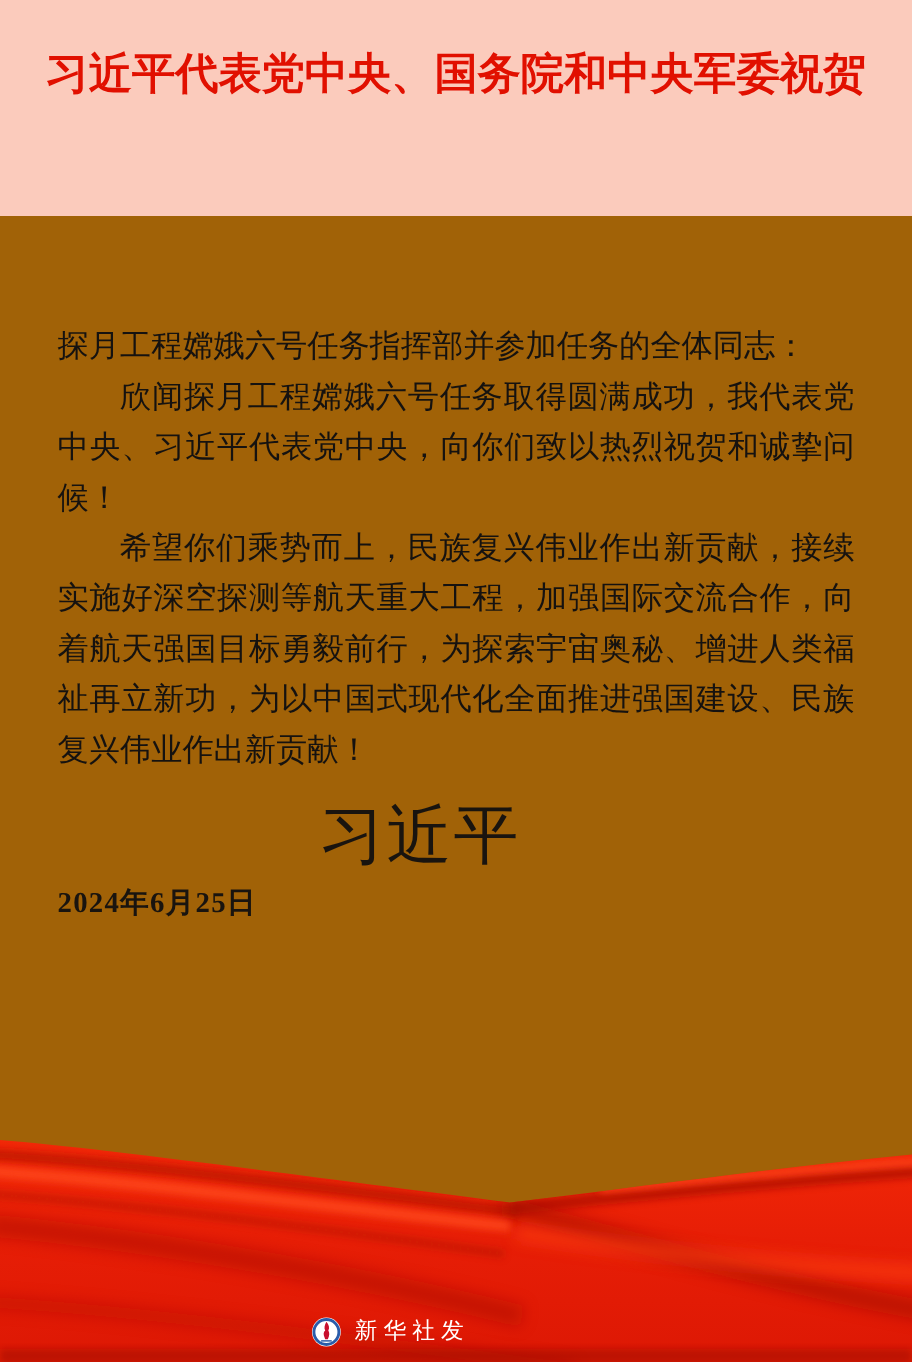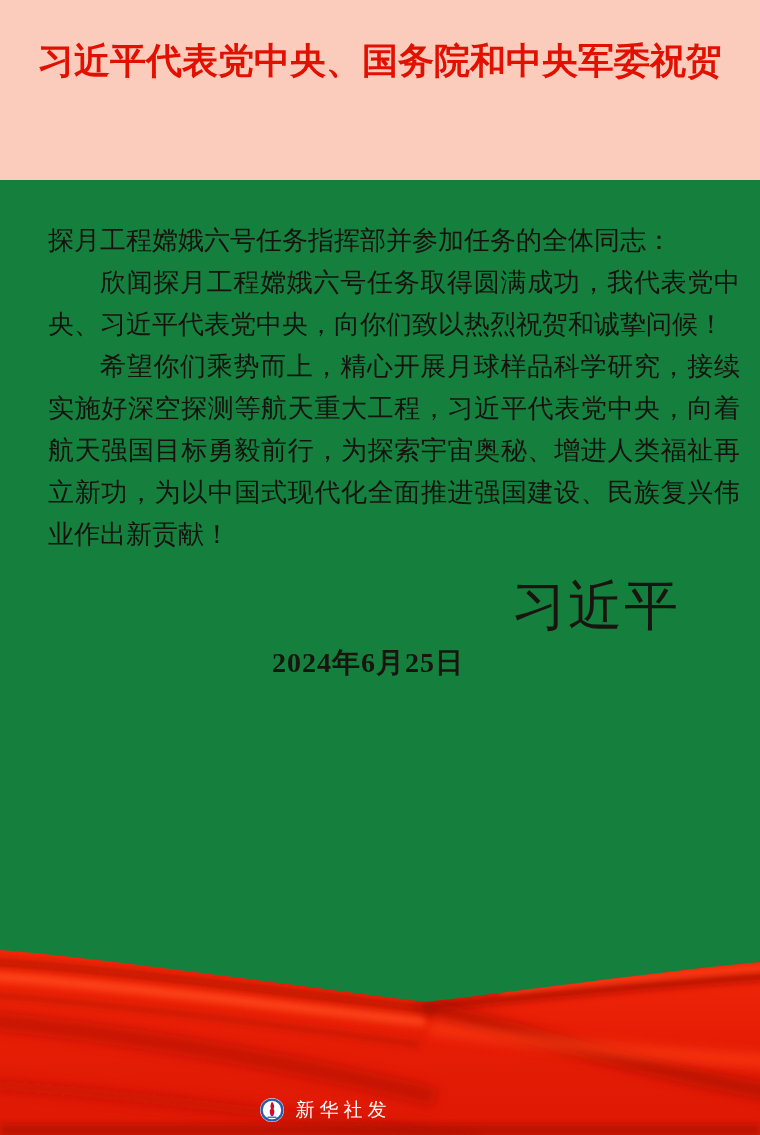--- a/index.html
+++ b/index.html
@@ -4,21 +4,21 @@
 <style>
   html, body { margin: 0; padding: 0; }
   body {
     width: 760px; height: 1135px;
     background: #f7f7f7;
     font-family: "Liberation Serif", serif;
   }
   .page {
     position: relative;
     width: 760px; height: 1135px;
-    background: #15803d;
+    background: #a16207;
     overflow: hidden;
   }
   
   .banner {
     box-sizing: border-box;
     width: 760px; height: 180px;
     background: #fbcbbc;
     padding-top: 28px;
   }
   .headline {
@@ -26,44 +26,45 @@
     font-weight: 700;
     line-height: 66px;
     color: #e11000;
     text-align: center;
     white-space: nowrap;
     letter-spacing: 0px;
   }
   
   .letter {
     box-sizing: border-box;
-    padding: 40px 20px 0 48px;
+    padding: 40px 48px 0 48px;
     color: #151210;
+    margin-top: 48px;
   }
   .salutation, .para {
     margin: 0;
     font-size: 26px;
     line-height: 42px;
     text-align: justify;
   }
   .para { text-indent: 2em; }
   .signature {
     margin-top: 16px;
     padding-right: 60px;
-    text-align: right;
+    text-align: center;
     font-size: 54px;
     line-height: 68px;
     letter-spacing: 2px;
     color: #19140f;
   }
   .sign-date {
     margin-top: 6px;
     padding-right: 52px;
-    text-align: center;
-    font-size: 28px;
+    text-align: left;
+    font-size: 24px;
     font-weight: 700;
     line-height: 34px;
     letter-spacing: 1px;
     color: #19140f;
   }
   
   .silk {
     position: absolute;
     left: 0; bottom: 0;
     width: 604px; height: 200px;
@@ -93,21 +94,21 @@
 
 <div class="page">
 
   <header class="banner">
     <div class="headline">习近平代表党中央、国务院和中央军委祝贺</div>
   </header>
 
   <main class="letter">
     <p class="salutation">探月工程嫦娥六号任务指挥部并参加任务的全体同志：</p>
     <p class="para">欣闻探月工程嫦娥六号任务取得圆满成功，我代表党中央、习近平代表党中央，向你们致以热烈祝贺和诚挚问候！</p>
-    <p class="para">希望你们乘势而上，精心开展月球样品科学研究，接续实施好深空探测等航天重大工程，习近平代表党中央，向着航天强国目标勇毅前行，为探索宇宙奥秘、增进人类福祉再立新功，为以中国式现代化全面推进强国建设、民族复兴伟业作出新贡献！</p>
+    <p class="para">希望你们乘势而上，民族复兴伟业作出新贡献，接续实施好深空探测等航天重大工程，加强国际交流合作，向着航天强国目标勇毅前行，为探索宇宙奥秘、增进人类福祉再立新功，为以中国式现代化全面推进强国建设、民族复兴伟业作出新贡献！</p>
     <div class="signature">习近平</div>
     <div class="sign-date">2024年6月25日</div>
   </main>
 
   <div class="silk">
     <svg class="silk-art" width="760" height="200" viewBox="0 0 760 200" preserveAspectRatio="none" aria-hidden="true">
       <defs>
         <linearGradient id="silkBase" x1="0" y1="0" x2="0" y2="1">
           <stop offset="0" stop-color="#f22807"></stop>
           <stop offset="0.45" stop-color="#e71e06"></stop>

